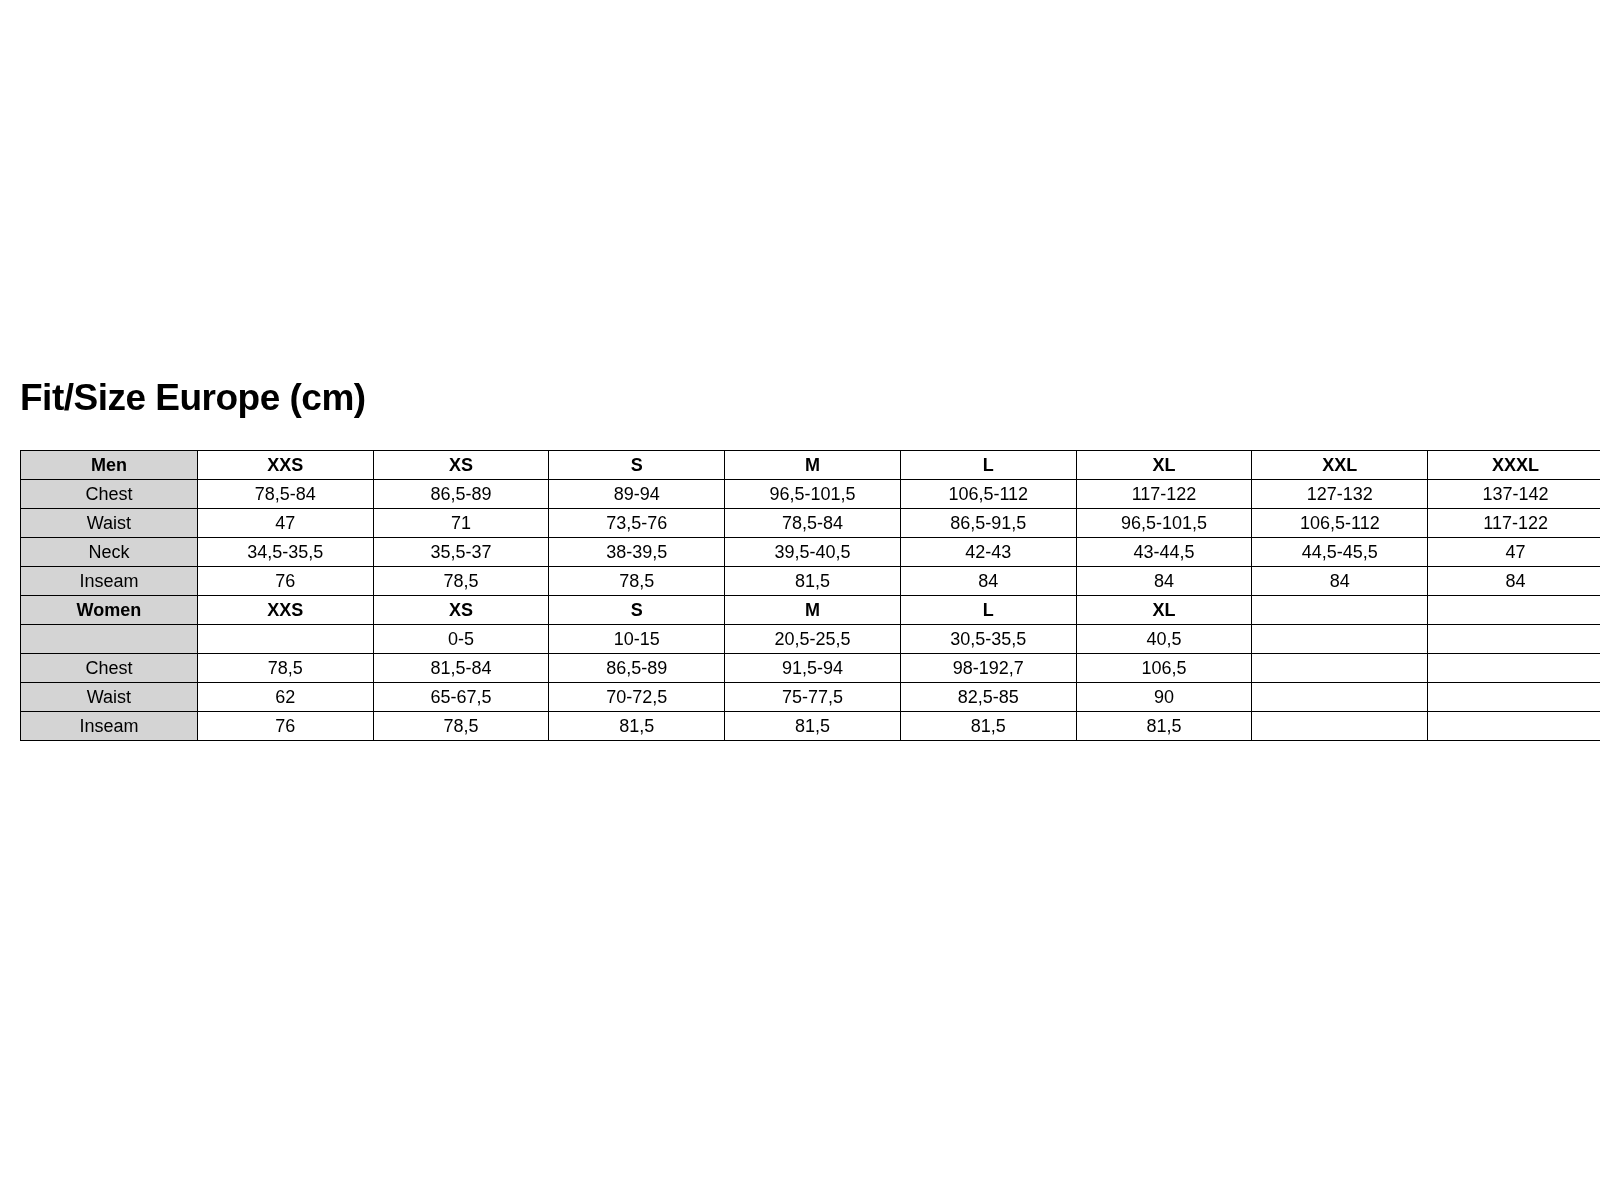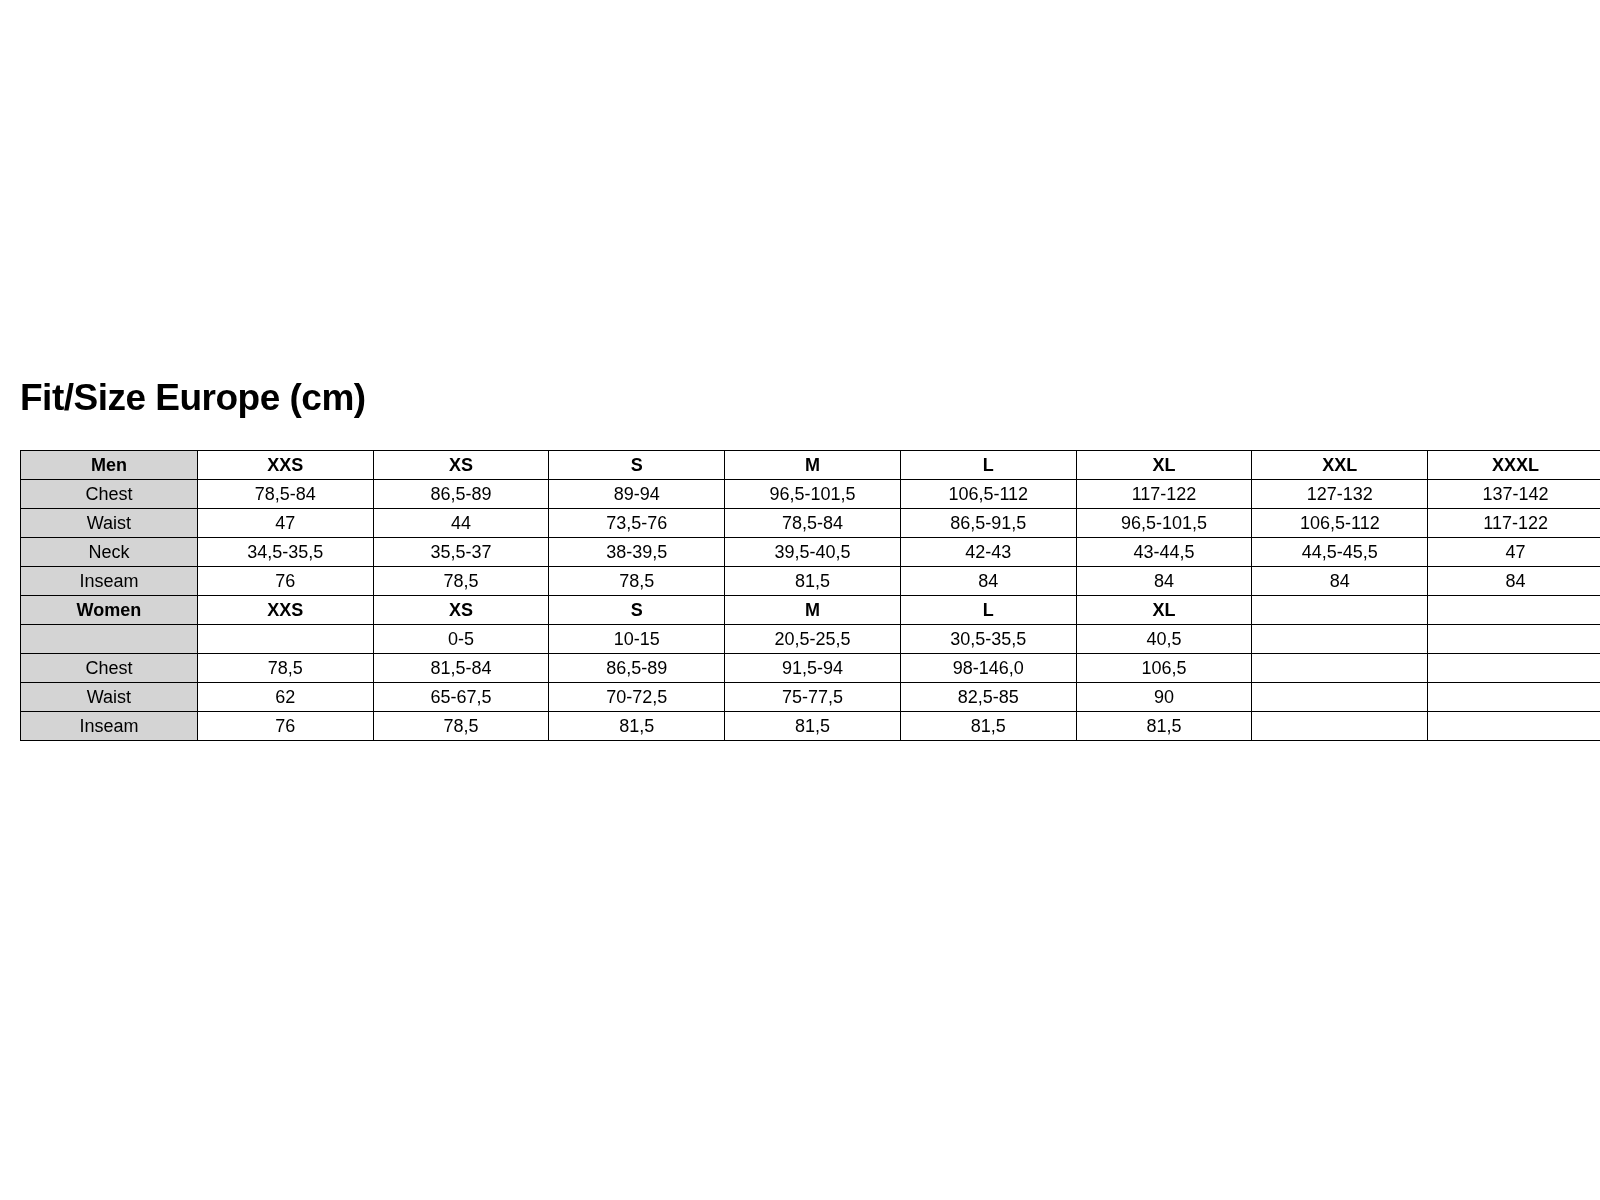--- a/index.html
+++ b/index.html
@@ -117,21 +117,21 @@
             <td class="">89-94</td>
             <td class="">96,5-101,5</td>
             <td class="">106,5-112</td>
             <td class="">117-122</td>
             <td class="">127-132</td>
             <td class="">137-142</td>
           </tr>
           <tr>
             <td class="rowlabel">Waist</td>
             <td class="">47</td>
-            <td class="">44</td>
+            <td class="">71</td>
             <td class="">73,5-76</td>
             <td class="">78,5-84</td>
             <td class="">86,5-91,5</td>
             <td class="">96,5-101,5</td>
             <td class="">106,5-112</td>
             <td class="">117-122</td>
           </tr>
           <tr>
             <td class="rowlabel">Neck</td>
             <td class="">34,5-35,5</td>
@@ -175,21 +175,21 @@
             <td class="">40,5</td>
             <td class="empty-cell"></td>
             <td class="empty-cell"></td>
           </tr>
           <tr>
             <td class="rowlabel">Chest</td>
             <td class="">78,5</td>
             <td class="">81,5-84</td>
             <td class="">86,5-89</td>
             <td class="">91,5-94</td>
-            <td class="">98-146,0</td>
+            <td class="">98-192,7</td>
             <td class="">106,5</td>
             <td class="empty-cell"></td>
             <td class="empty-cell"></td>
           </tr>
           <tr>
             <td class="rowlabel">Waist</td>
             <td class="">62</td>
             <td class="">65-67,5</td>
             <td class="">70-72,5</td>
             <td class="">75-77,5</td>

